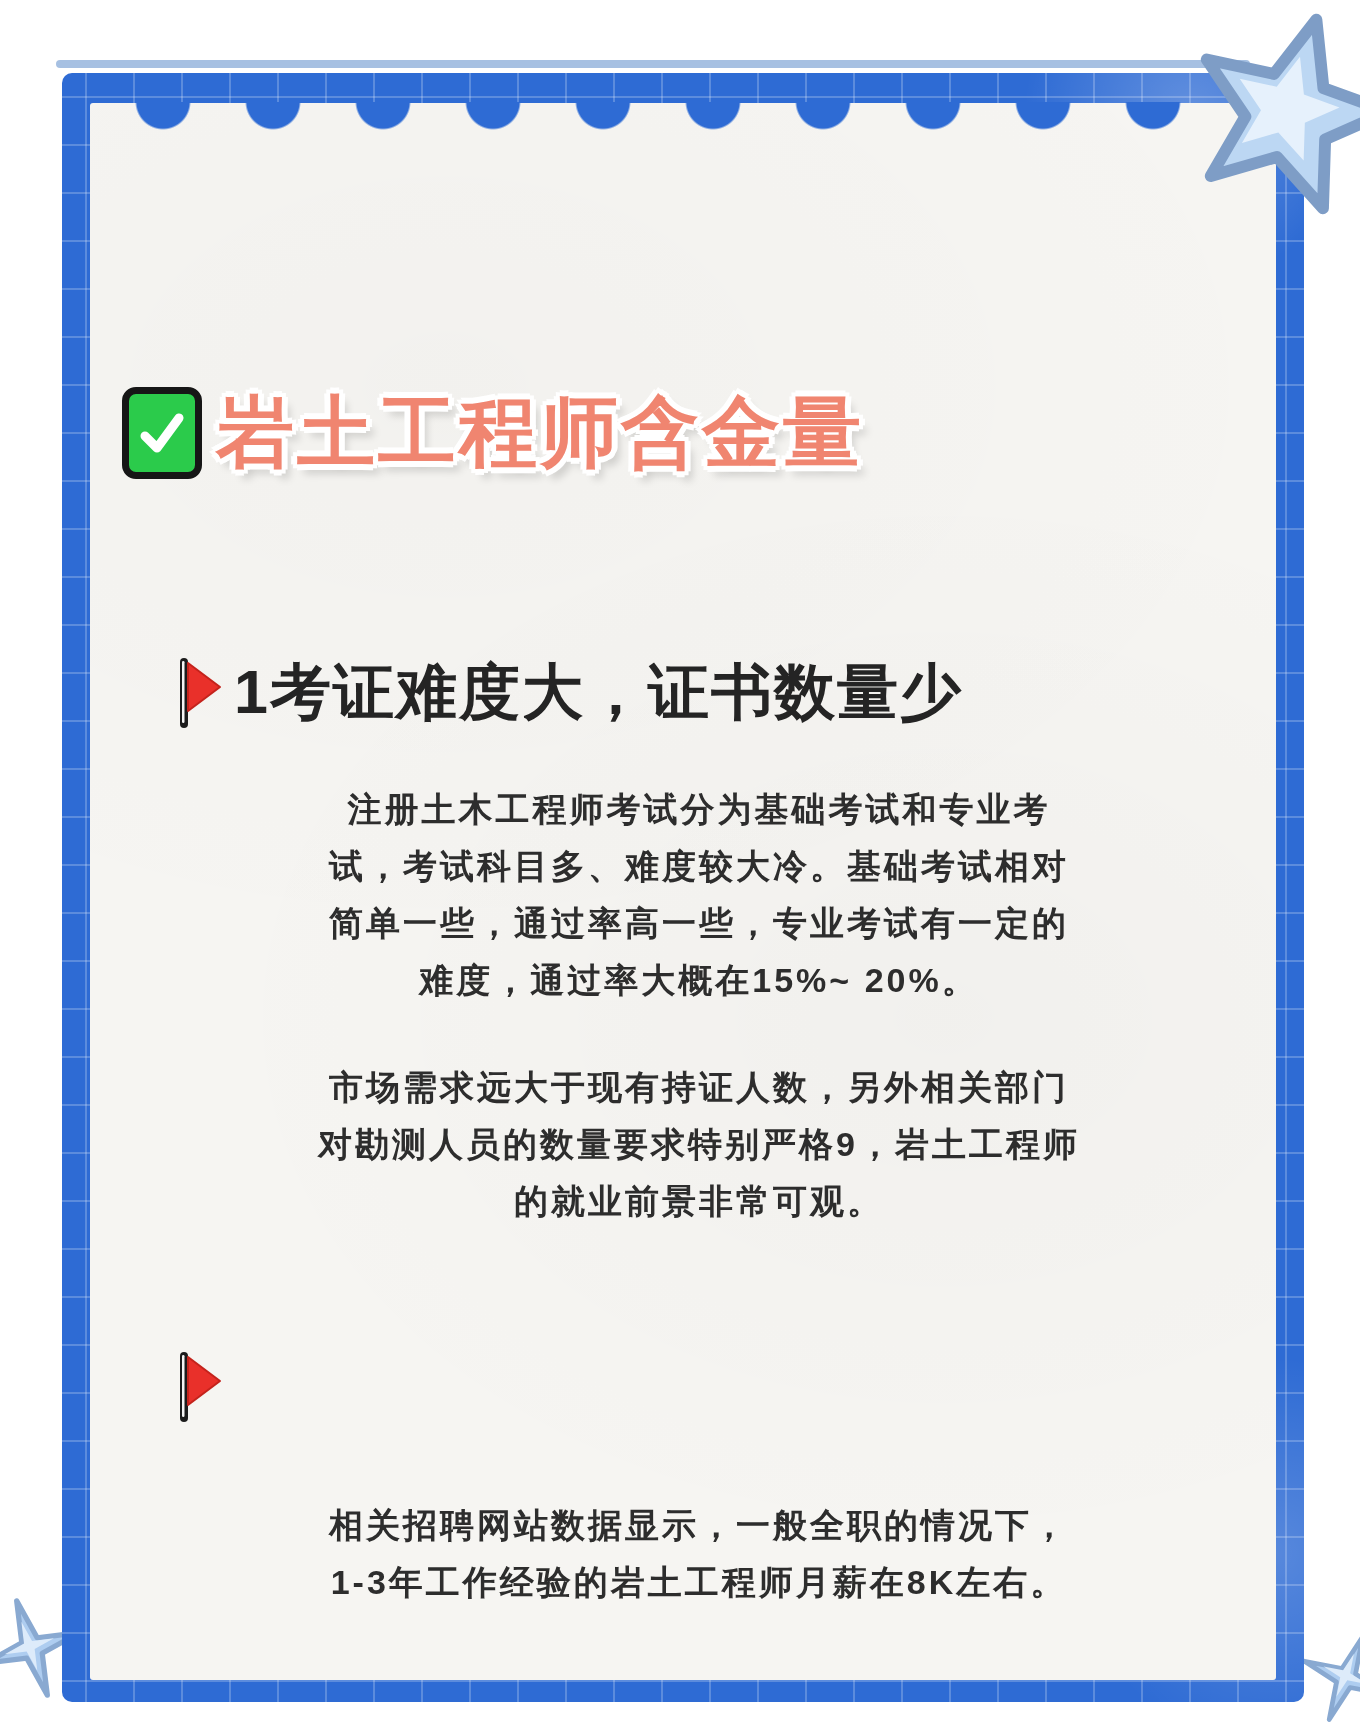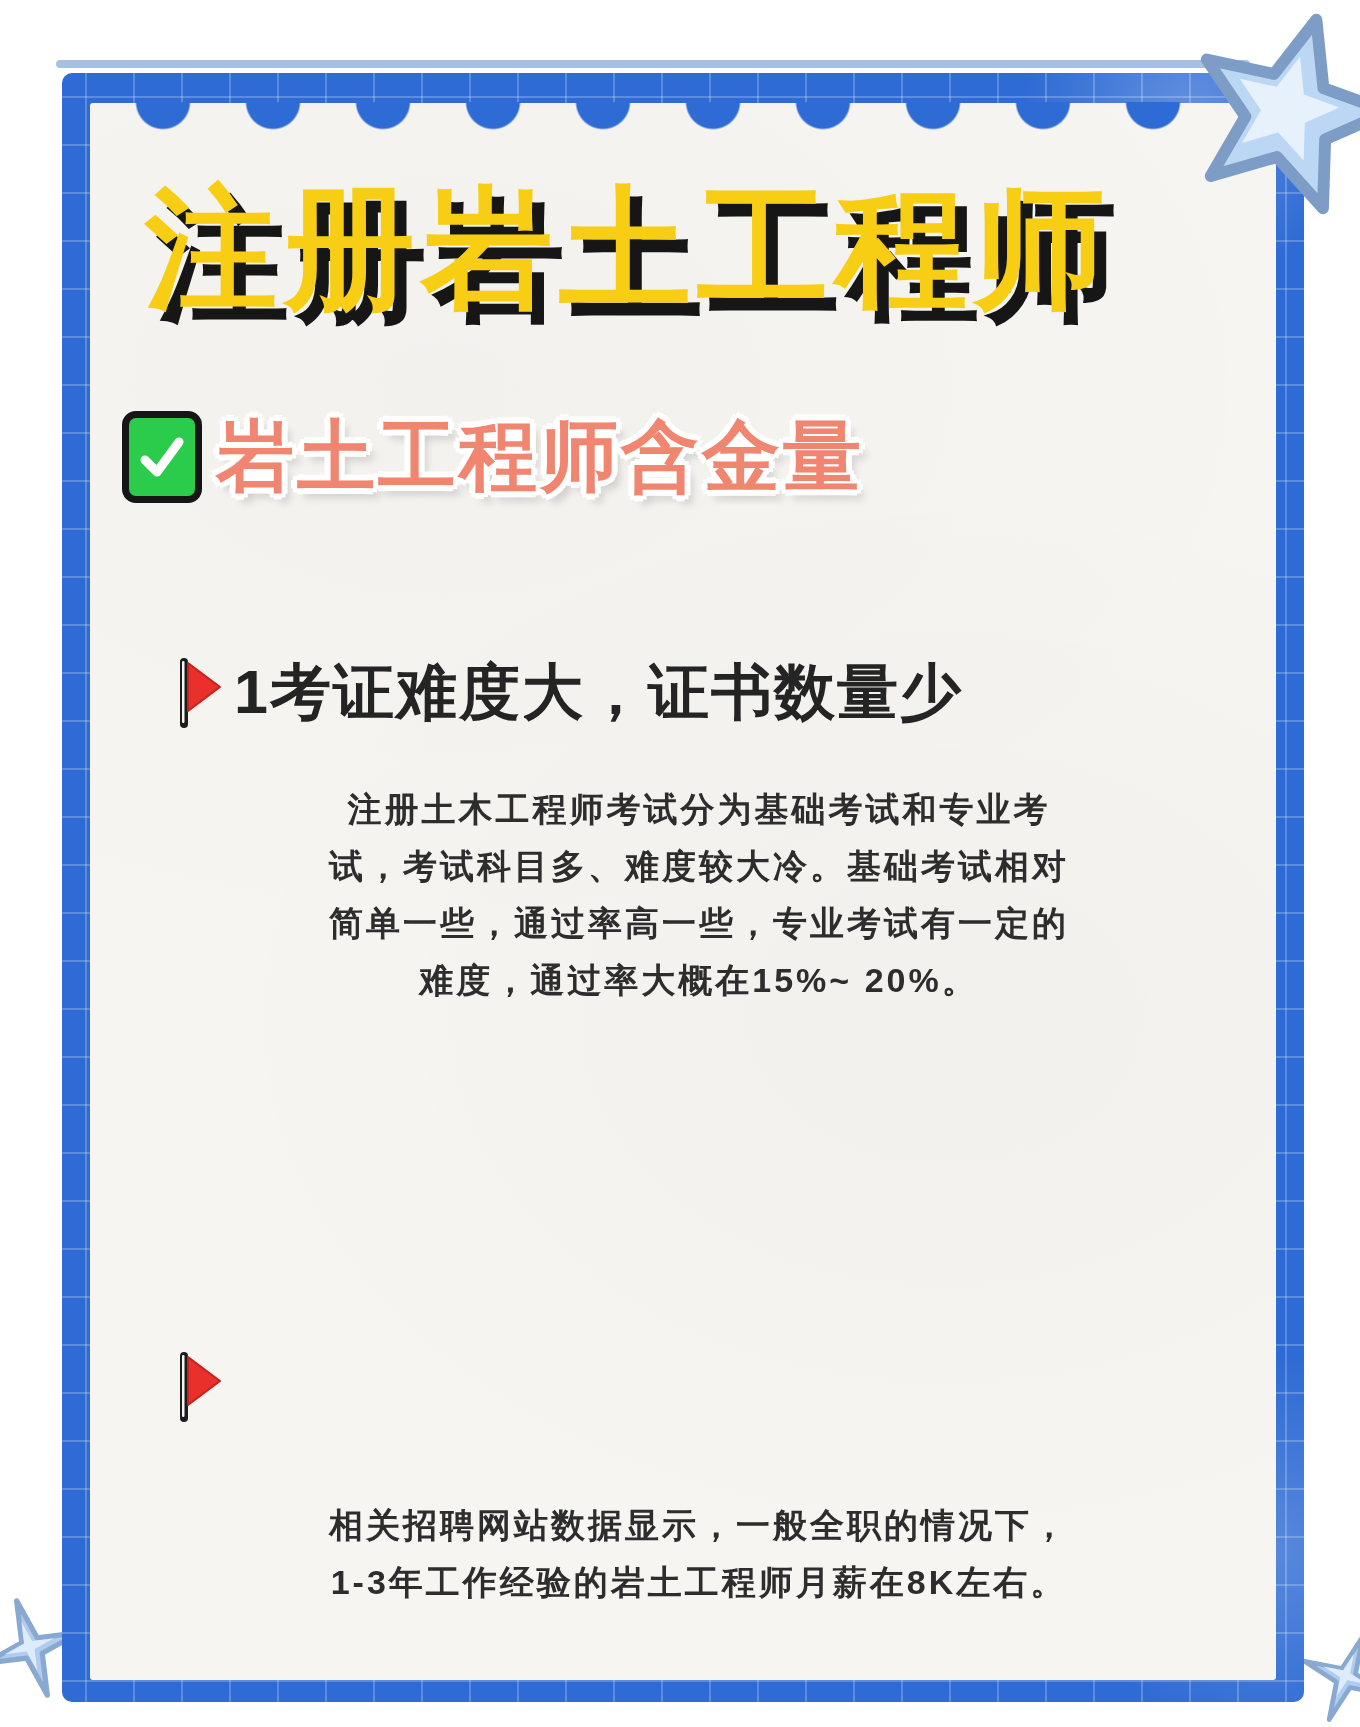--- a/index.html
+++ b/index.html
@@ -46,21 +46,21 @@
   
   .title{
     position:absolute;top:80px;left:50%;
     transform:translateX(-50%) translateX(-55px);
     white-space:nowrap;
     font-size:132px;font-weight:900;letter-spacing:6px;line-height:1;
     color:#F7CE14;
     text-shadow:12px 13px 0 #161616;
   }
   
-  .check-row{position:absolute;top:308px;left:32px;display:flex;align-items:center;gap:14px;}
+  .check-row{position:absolute;top:284px;left:32px;display:flex;align-items:center;gap:14px;}
   .check-box{
     width:66px;height:78px;background:#2BCB4B;border:7px solid #161616;border-radius:14px;
     display:flex;align-items:center;justify-content:center;flex:0 0 auto;
   }
   .subtitle{
     font-size:78px;font-weight:900;letter-spacing:3px;line-height:1.1;color:#F08570;white-space:nowrap;
     text-shadow:
       -4px -4px 0 #fff, 4px -4px 0 #fff, -4px 4px 0 #fff, 4px 4px 0 #fff,
       -6px 0 0 #fff, 6px 0 0 #fff, 0 -6px 0 #fff, 0 6px 0 #fff,
       7px 9px 8px rgba(0,0,0,.18);
@@ -101,21 +101,20 @@
   </g>
 </svg>
 
 <div class="frame-highlight"></div>
 
 <div class="frame"></div>
 
 <div class="paper">
   <div class="scallops"></div>
 
-  <div class="title">注册岩土工程师</div>
 
   <div class="check-row">
     <div class="check-box">
       <svg width="46" height="46" viewBox="0 0 46 46">
         <polyline points="6,26 18,38 40,8" fill="none" stroke="#ffffff" stroke-width="9" stroke-linecap="round" stroke-linejoin="round"></polyline>
       </svg>
     </div>
     <div class="subtitle">岩土工程师含金量</div>
   </div>
 
@@ -126,20 +125,23 @@
       <path d="M14 8 L46 32 L14 56 Z" fill="#E9302A" stroke="#C4231C" stroke-width="2" stroke-linejoin="round"></path>
     </svg>
     <div class="point-heading">1考证难度大，证书数量少</div>
   </div>
 
   <div class="para p1">注册土木工程师考试分为基础考试和专业考
 试，考试科目多、难度较大冷。基础考试相对
 简单一些，通过率高一些，专业考试有一定的
 难度，通过率大概在15%~ 20%。</div>
 
+  <div class="para p2">市场需求远大于现有持证人数，另外相关部门
+对勘测人员的数量要求特别严格9，岩土工程师
+的就业前景非常可观。</div>
 
   <div class="flag-row h2">
     <svg class="flag-icon" viewBox="0 0 48 76">
       <rect x="6" y="3" width="8" height="70" rx="4" fill="#1C1C1C"></rect>
       <rect x="8" y="6" width="2.5" height="62" rx="1.2" fill="#f4f4f4"></rect>
       <path d="M14 8 L46 32 L14 56 Z" fill="#E9302A" stroke="#C4231C" stroke-width="2" stroke-linejoin="round"></path>
     </svg>
   </div>
 
   <div class="para p3">相关招聘网站数据显示，一般全职的情况下，

